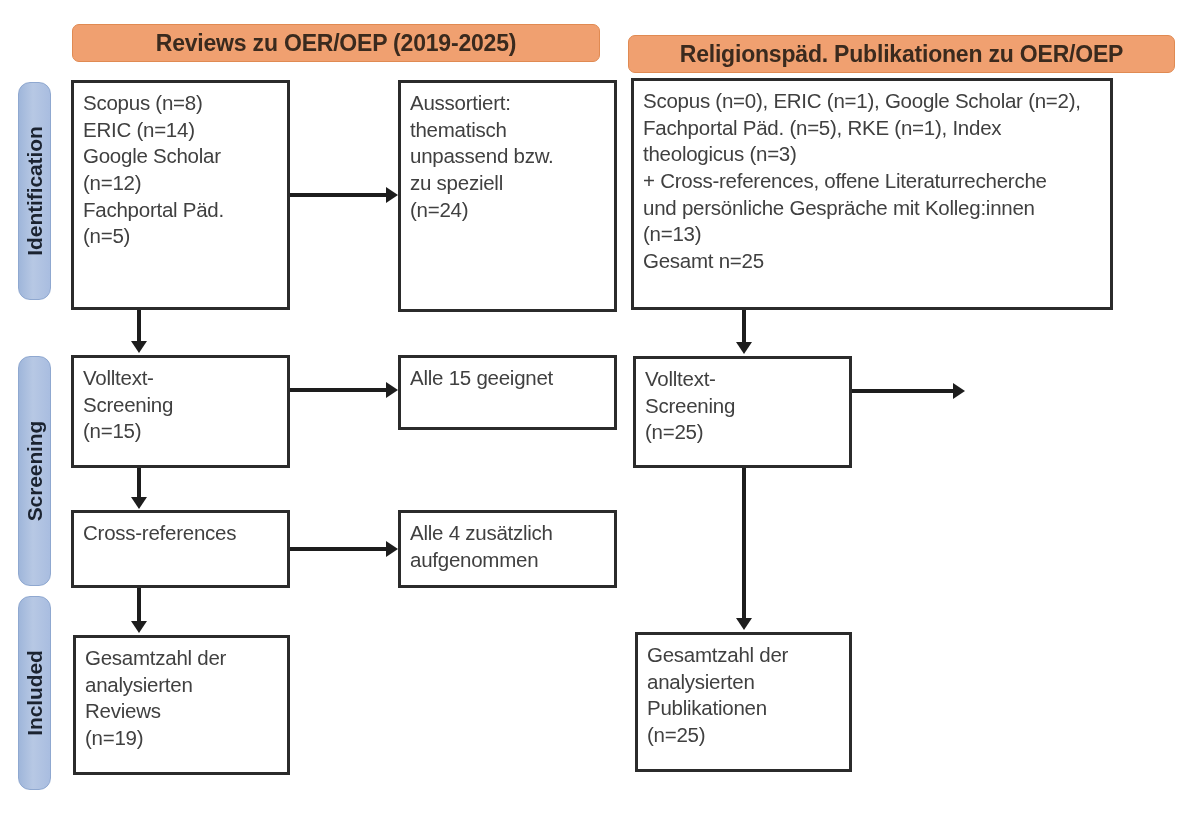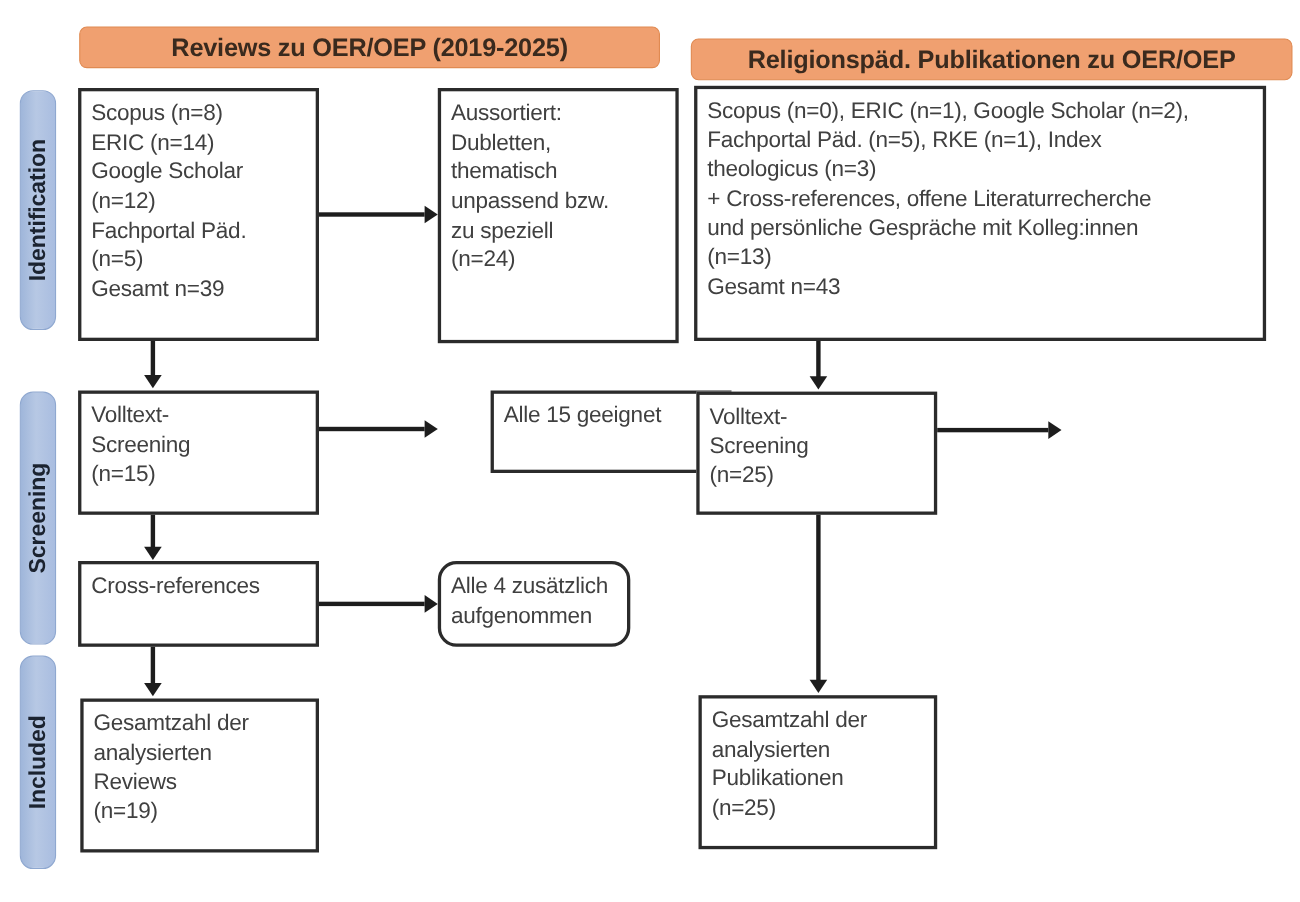--- a/index.html
+++ b/index.html
@@ -117,84 +117,82 @@
     <span class="stage-label">Included</span>
   </div>
 
   <div class="box" style="left:71px; top:80px; width:219px; height:230px;">
     <span class="ln">Scopus (n=8)</span>
     <span class="ln">ERIC (n=14)</span>
     <span class="ln">Google Scholar</span>
     <span class="ln">(n=12)</span>
     <span class="ln">Fachportal Päd.</span>
     <span class="ln">(n=5)</span>
-    <span class="ln">Gesamt n=39</span>
   </div>
 
   <div class="box" style="left:398px; top:80px; width:219px; height:232px;">
     <span class="ln">Aussortiert:</span>
-    <span class="ln">Dubletten,</span>
     <span class="ln">thematisch</span>
     <span class="ln">unpassend bzw.</span>
     <span class="ln">zu speziell</span>
     <span class="ln">(n=24)</span>
   </div>
 
   <div class="hline" style="left:290px; top:193px; width:96px;"></div>
   <div class="arrow-right" style="left:386px; top:187px;"></div>
 
   <div class="vline" style="left:137px; top:310px; width:4px; height:33px;"></div>
   <div class="arrow-down" style="left:131px; top:341px;"></div>
 
   <div class="box" style="left:71px; top:355px; width:219px; height:113px;">
     <span class="ln">Volltext-</span>
     <span class="ln">Screening</span>
     <span class="ln">(n=15)</span>
   </div>
 
-  <div class="box" style="left:398px; top:355px; width:219px; height:75px;margin-left:48px;">
+  <div class="box" style="left:398px; top:355px; width:219px; height:75px;">
     <span class="ln">Alle 15 geeignet</span>
   </div>
 
   <div class="hline" style="left:290px; top:388px; width:96px;"></div>
   <div class="arrow-right" style="left:386px; top:382px;"></div>
 
   <div class="vline" style="left:137px; top:468px; width:4px; height:31px;"></div>
   <div class="arrow-down" style="left:131px; top:497px;"></div>
 
   <div class="box" style="left:71px; top:510px; width:219px; height:78px;">
     <span class="ln">Cross-references</span>
   </div>
 
-  <div class="box" style="left:398px; top:510px; width:175px; height:78px;border-radius:17px;">
+  <div class="box" style="left:398px; top:510px; width:219px; height:78px;">
     <span class="ln">Alle 4 zusätzlich</span>
     <span class="ln">aufgenommen</span>
   </div>
 
   <div class="hline" style="left:290px; top:547px; width:96px;"></div>
   <div class="arrow-right" style="left:386px; top:541px;"></div>
 
   <div class="vline" style="left:137px; top:588px; width:4px; height:35px;"></div>
   <div class="arrow-down" style="left:131px; top:621px;"></div>
 
   <div class="box" style="left:73px; top:635px; width:217px; height:140px;">
     <span class="ln">Gesamtzahl der</span>
     <span class="ln">analysierten</span>
     <span class="ln">Reviews</span>
     <span class="ln">(n=19)</span>
   </div>
 
-  <div class="box" style="left:631px; top:78px; width:520px; height:232px;">
+  <div class="box" style="left:631px; top:78px; width:482px; height:232px;">
     <span class="ln">Scopus (n=0), ERIC (n=1), Google Scholar (n=2),</span>
     <span class="ln">Fachportal Päd. (n=5), RKE (n=1), Index</span>
     <span class="ln">theologicus (n=3)</span>
     <span class="ln">+ Cross-references, offene Literaturrecherche</span>
     <span class="ln">und persönliche Gespräche mit Kolleg:innen</span>
     <span class="ln">(n=13)</span>
-    <span class="ln">Gesamt n=43</span>
+    <span class="ln">Gesamt n=25</span>
   </div>
 
   <div class="vline" style="left:742px; top:310px; width:4px; height:34px;"></div>
   <div class="arrow-down" style="left:736px; top:342px;"></div>
 
   <div class="box" style="left:633px; top:356px; width:219px; height:112px;">
     <span class="ln">Volltext-</span>
     <span class="ln">Screening</span>
     <span class="ln">(n=25)</span>
   </div>

